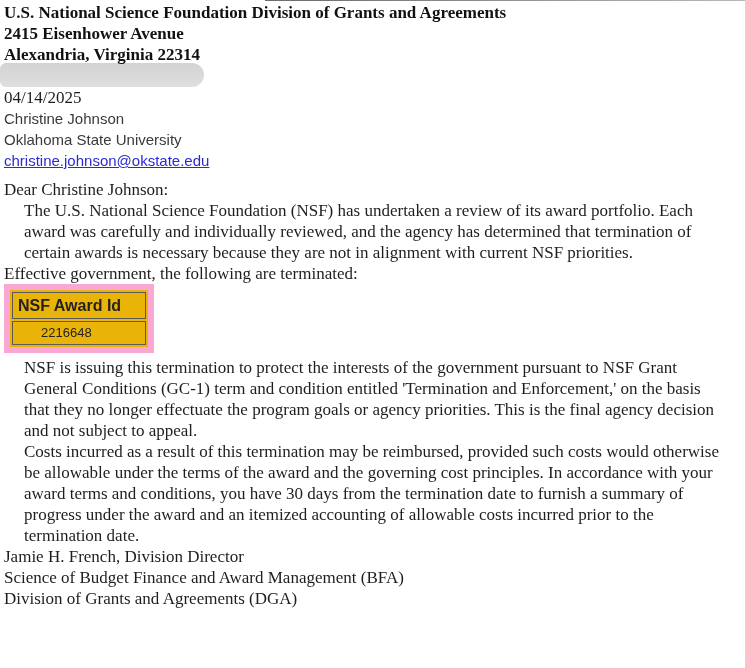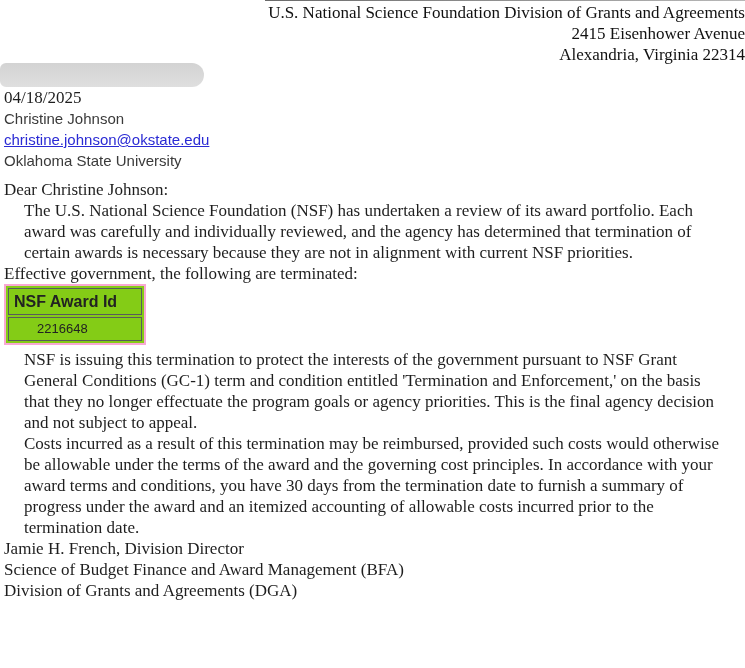--- a/index.html
+++ b/index.html
@@ -21,23 +21,22 @@
   }
   .top-divider {
     position: absolute;
     top: 0;
     left: 265px;
     width: 480px;
     height: 1px;
     background: linear-gradient(90deg, #6a6a6a, #b8b8b8);
   }
   .letterhead-line {
-    font-weight: normal;
+    font-weight: bold;
     color: #111111;
-    text-align: right;
   }
   .redaction-blob {
     width: 204px;
     height: 24px;
     margin: -2px 0 0 -4px;
     background: linear-gradient(180deg, #d3d3d3, #dfdfdf);
     border-radius: 7px 14px 14px 7px;
   }
   .sans {
     font-family: "Liberation Sans", sans-serif;
@@ -47,23 +46,23 @@
   .email-line a {
     color: #2a2ad4;
     text-decoration: underline;
     cursor: pointer;
   }
   .salutation { margin-top: 8px; }
   .para { white-space: pre-line; margin-left: 20px; }
   table.award-table {
     border-collapse: separate;
     border-spacing: 2px;
-    border: 2px solid #f9a8d4;
+    border: 6px solid #f9a8d4;
     margin: 0 0 4px 0;
-    background: #84cc16;
+    background: #eab308;
   }
   table.award-table th,
   table.award-table td {
     border: 1px solid #5a5a5a;
     padding: 2px 5px;
     font-family: "Liberation Sans", sans-serif;
     text-align: left;
     color: #222222;
     min-width: 99px;
   }
@@ -86,26 +85,26 @@
 <div class="page">
 
   <div class="letterhead">
     <div class="letterhead-line">U.S. National Science Foundation Division of Grants and Agreements</div>
     <div class="letterhead-line">2415 Eisenhower Avenue</div>
     <div class="letterhead-line">Alexandria, Virginia 22314</div>
   </div>
 
   <div class="redaction-blob"></div>
 
-  <div>04/18/2025</div>
+  <div>04/14/2025</div>
 
   <div>
     <div class="sans">Christine Johnson</div>
+    <div class="sans">Oklahoma State University</div>
     <div class="sans email-line"><a>christine.johnson@okstate.edu</a></div>
-    <div class="sans">Oklahoma State University</div>
   </div>
 
   <div class="salutation">Dear Christine Johnson:</div>
 
   <div class="para">The U.S. National Science Foundation (NSF) has undertaken a review of its award portfolio. Each
 award was carefully and individually reviewed, and the agency has determined that termination of
 certain awards is necessary because they are not in alignment with current NSF priorities.</div>
 
   <div>Effective government, the following are terminated:</div>
 

